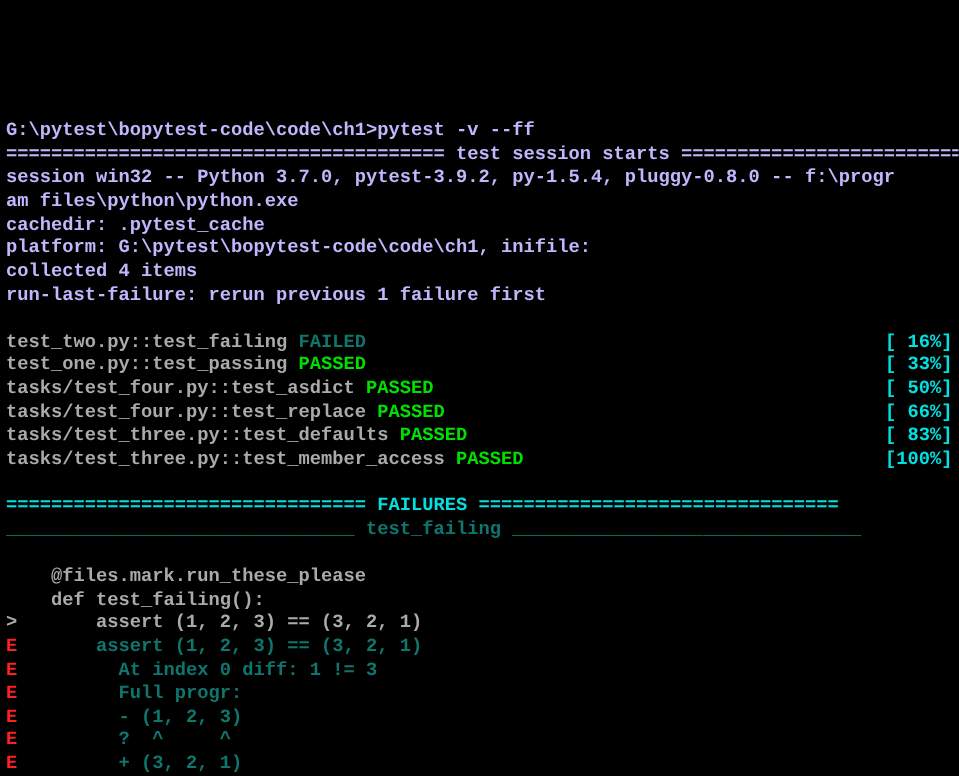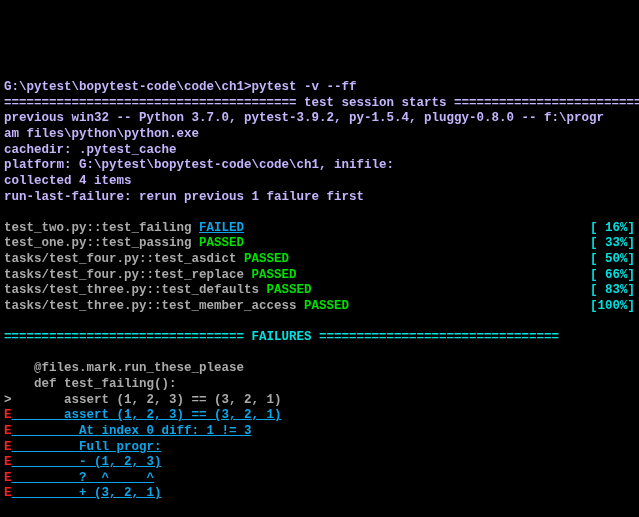--- a/index.html
+++ b/index.html
@@ -14,42 +14,42 @@
     width: 639px;
     height: 517px;
     box-sizing: border-box;
     overflow: hidden;
     font-weight: bold;
   }
   .row { display: flex; align-items: flex-end; }
   .grow { flex: 1; }
   .white { color: #c4b5fd; }
   .green { color: #00e000; }
-  .red { color: #0ea5e9; text-decoration: underline; }
+  .red { color: #0f766e; }
   .redbold { color: #ff2020; }
   .cyan { color: #00e0e0; }
   .gray { color: #aaa; }
 </style>
 </head>
 <body>
 
 
 
 <div>
 <span class="white">G:\pytest\bopytest-code\code\ch1&gt;pytest -v --ff</span>
 <span class="white">======================================= test session starts =======================================</span>
-<span class="white">previous win32 -- Python 3.7.0, pytest-3.9.2, py-1.5.4, pluggy-0.8.0 -- f:\progr</span>
+<span class="white">session win32 -- Python 3.7.0, pytest-3.9.2, py-1.5.4, pluggy-0.8.0 -- f:\progr</span>
 <span class="white">am files\python\python.exe</span>
 <span class="white">cachedir: .pytest_cache</span>
 <span class="white">platform: G:\pytest\bopytest-code\code\ch1, inifile:</span>
 <span class="white">collected 4 items</span>
 <span class="white">run-last-failure: rerun previous 1 failure first</span>
 
 <div class="row"><span class="gray">test_two.py::test_failing </span><span class="red">FAILED</span><span class="grow"></span><span class="cyan">[ 16%]</span></div><div class="row"><span class="gray">test_one.py::test_passing </span><span class="green">PASSED</span><span class="grow"></span><span class="cyan">[ 33%]</span></div><div class="row"><span class="gray">tasks/test_four.py::test_asdict </span><span class="green">PASSED</span><span class="grow"></span><span class="cyan">[ 50%]</span></div><div class="row"><span class="gray">tasks/test_four.py::test_replace </span><span class="green">PASSED</span><span class="grow"></span><span class="cyan">[ 66%]</span></div><div class="row"><span class="gray">tasks/test_three.py::test_defaults </span><span class="green">PASSED</span><span class="grow"></span><span class="cyan">[ 83%]</span></div><div class="row"><span class="gray">tasks/test_three.py::test_member_access </span><span class="green">PASSED</span><span class="grow"></span><span class="cyan">[100%]</span></div>
-<div><span class="cyan">================================ </span><span class="cyan">FAILURES</span><span class="cyan"> ================================</span></div>
+<div><span class="cyan">================================ </span><span class="cyan">FAILURES</span><span class="cyan"> ================================</span></div><div><span class="red">_______________________________ </span><span class="red">test_failing</span><span class="red"> _______________________________</span></div>
 <span class="gray">    @files.mark.run_these_please</span>
 <span class="gray">    def test_failing():</span>
 <span><span class="gray">&gt;</span><span class="gray">       assert (1, 2, 3) == (3, 2, 1)</span></span>
 <span><span class="redbold">E</span><span class="red">       assert (1, 2, 3) == (3, 2, 1)</span></span>
 <span><span class="redbold">E</span><span class="red">         At index 0 diff: 1 != 3</span></span>
 <span><span class="redbold">E</span><span class="red">         Full progr:</span></span>
 <span><span class="redbold">E</span><span class="red">         - (1, 2, 3)</span></span>
 <span><span class="redbold">E</span><span class="red">         ?  ^     ^</span></span>
 <span><span class="redbold">E</span><span class="red">         + (3, 2, 1)</span></span>
 

